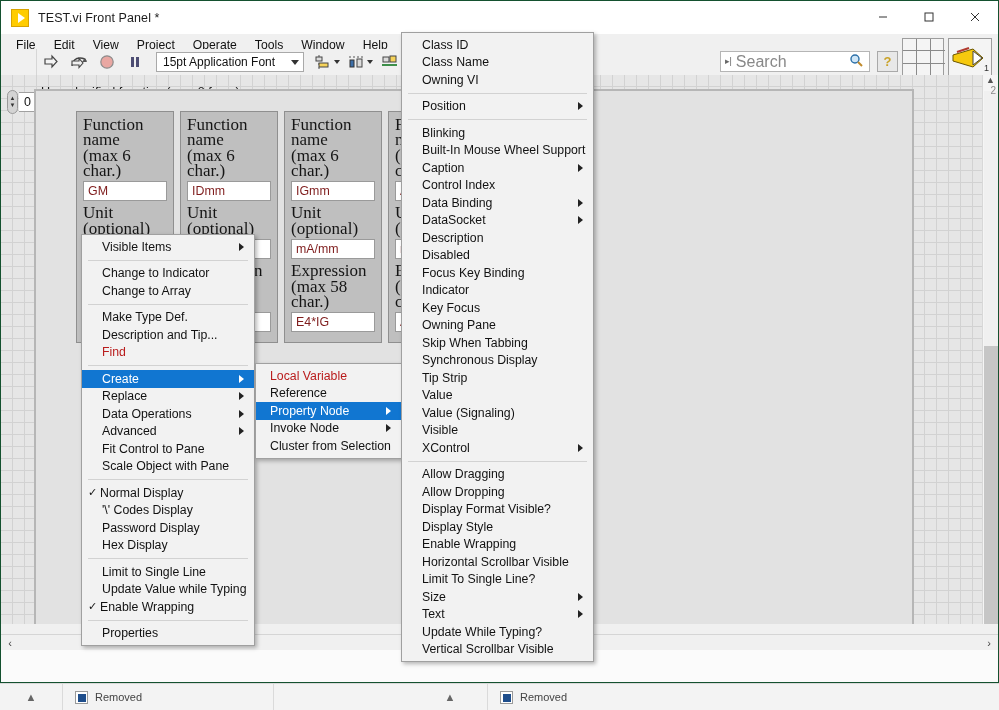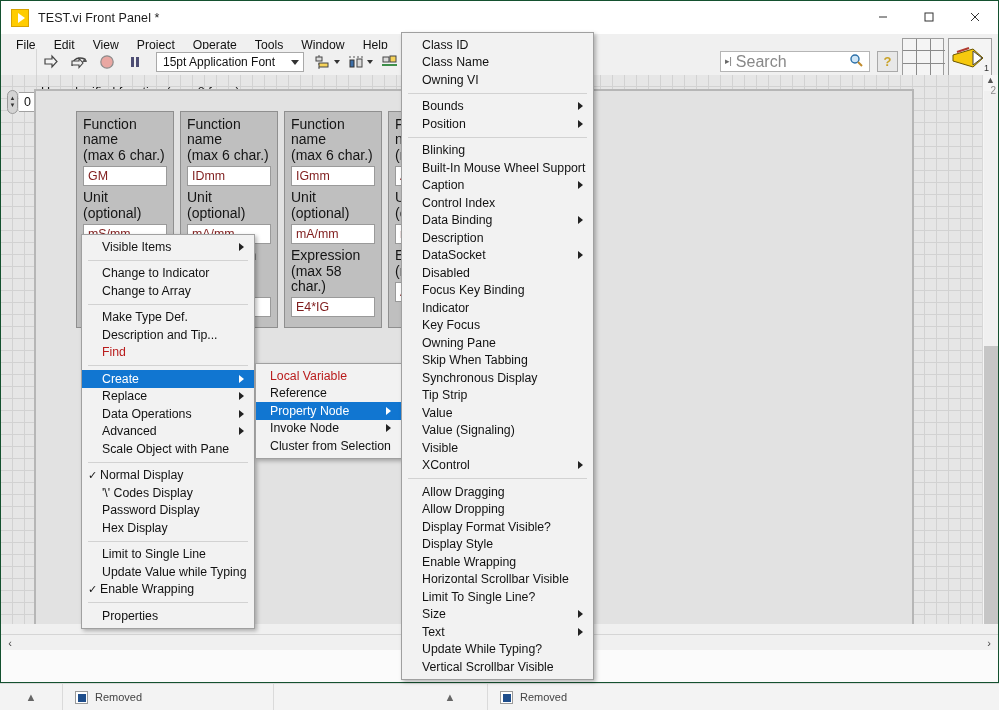--- a/index.html
+++ b/index.html
@@ -158,21 +158,21 @@
     position:absolute; left:40px; top:20px;
     display:flex; gap:6px;
   }
   .arr-col {
     width:98px;
     background:#bfbfbf;
     border:1px solid #8f8f8f;
     padding:4px 6px 6px 6px;
   }
   .arr-lbl {
-    font-size:14px; color:#151515; line-height:15px; margin-top:1px;
+    font-size:17px; color:#151515; line-height:15px; margin-top:1px;font-family:Liberation Serif, serif;
   }
   .arr-in {
     background:#ffffff; border:1px solid #9a9a9a;
     height:20px; margin:3px 0 4px 0;
     display:flex; align-items:center; padding-left:4px;
     font-size:12.4px; color:#7f1d1d; overflow:hidden; white-space:nowrap;
   }
 
   
   #panel-vscroll {
@@ -510,20 +510,23 @@
     </div>
     <div class="ctx-row">
       <span class="lab">Data Operations</span>
       <span class="arrow"></span>
     </div>
     <div class="ctx-row">
       <span class="lab">Advanced</span>
       <span class="arrow"></span>
     </div>
     <div class="ctx-row">
+      <span class="lab">Fit Control to Pane</span>
+    </div>
+    <div class="ctx-row">
       <span class="lab">Scale Object with Pane</span>
     </div>
     <div class="ctx-sep"></div>
     <div class="ctx-row has-check">
       <span class="check">✓</span>
       <span class="lab">Normal Display</span>
     </div>
     <div class="ctx-row">
       <span class="lab">'\' Codes Display</span>
     </div>
@@ -577,24 +580,20 @@
       <span class="lab">Class ID</span>
     </div>
   <div class="ctx-row">
       <span class="lab">Class Name</span>
     </div>
   <div class="ctx-row">
       <span class="lab">Owning VI</span>
     </div>
   <div class="ctx-sep"></div>
   <div class="ctx-row">
-      <span class="lab">Bounds</span>
-      <span class="arrow"></span>
-    </div>
-  <div class="ctx-row">
       <span class="lab">Position</span>
       <span class="arrow"></span>
     </div>
   <div class="ctx-sep"></div>
   <div class="ctx-row">
       <span class="lab">Blinking</span>
     </div>
   <div class="ctx-row">
       <span class="lab">Built-In Mouse Wheel Support</span>
     </div>
@@ -603,25 +602,25 @@
       <span class="arrow"></span>
     </div>
   <div class="ctx-row">
       <span class="lab">Control Index</span>
     </div>
   <div class="ctx-row">
       <span class="lab">Data Binding</span>
       <span class="arrow"></span>
     </div>
   <div class="ctx-row">
+      <span class="lab">DataSocket</span>
+      <span class="arrow"></span>
+    </div>
+  <div class="ctx-row">
       <span class="lab">Description</span>
-    </div>
-  <div class="ctx-row">
-      <span class="lab">DataSocket</span>
-      <span class="arrow"></span>
     </div>
   <div class="ctx-row">
       <span class="lab">Disabled</span>
     </div>
   <div class="ctx-row">
       <span class="lab">Focus Key Binding</span>
     </div>
   <div class="ctx-row">
       <span class="lab">Indicator</span>
     </div>

